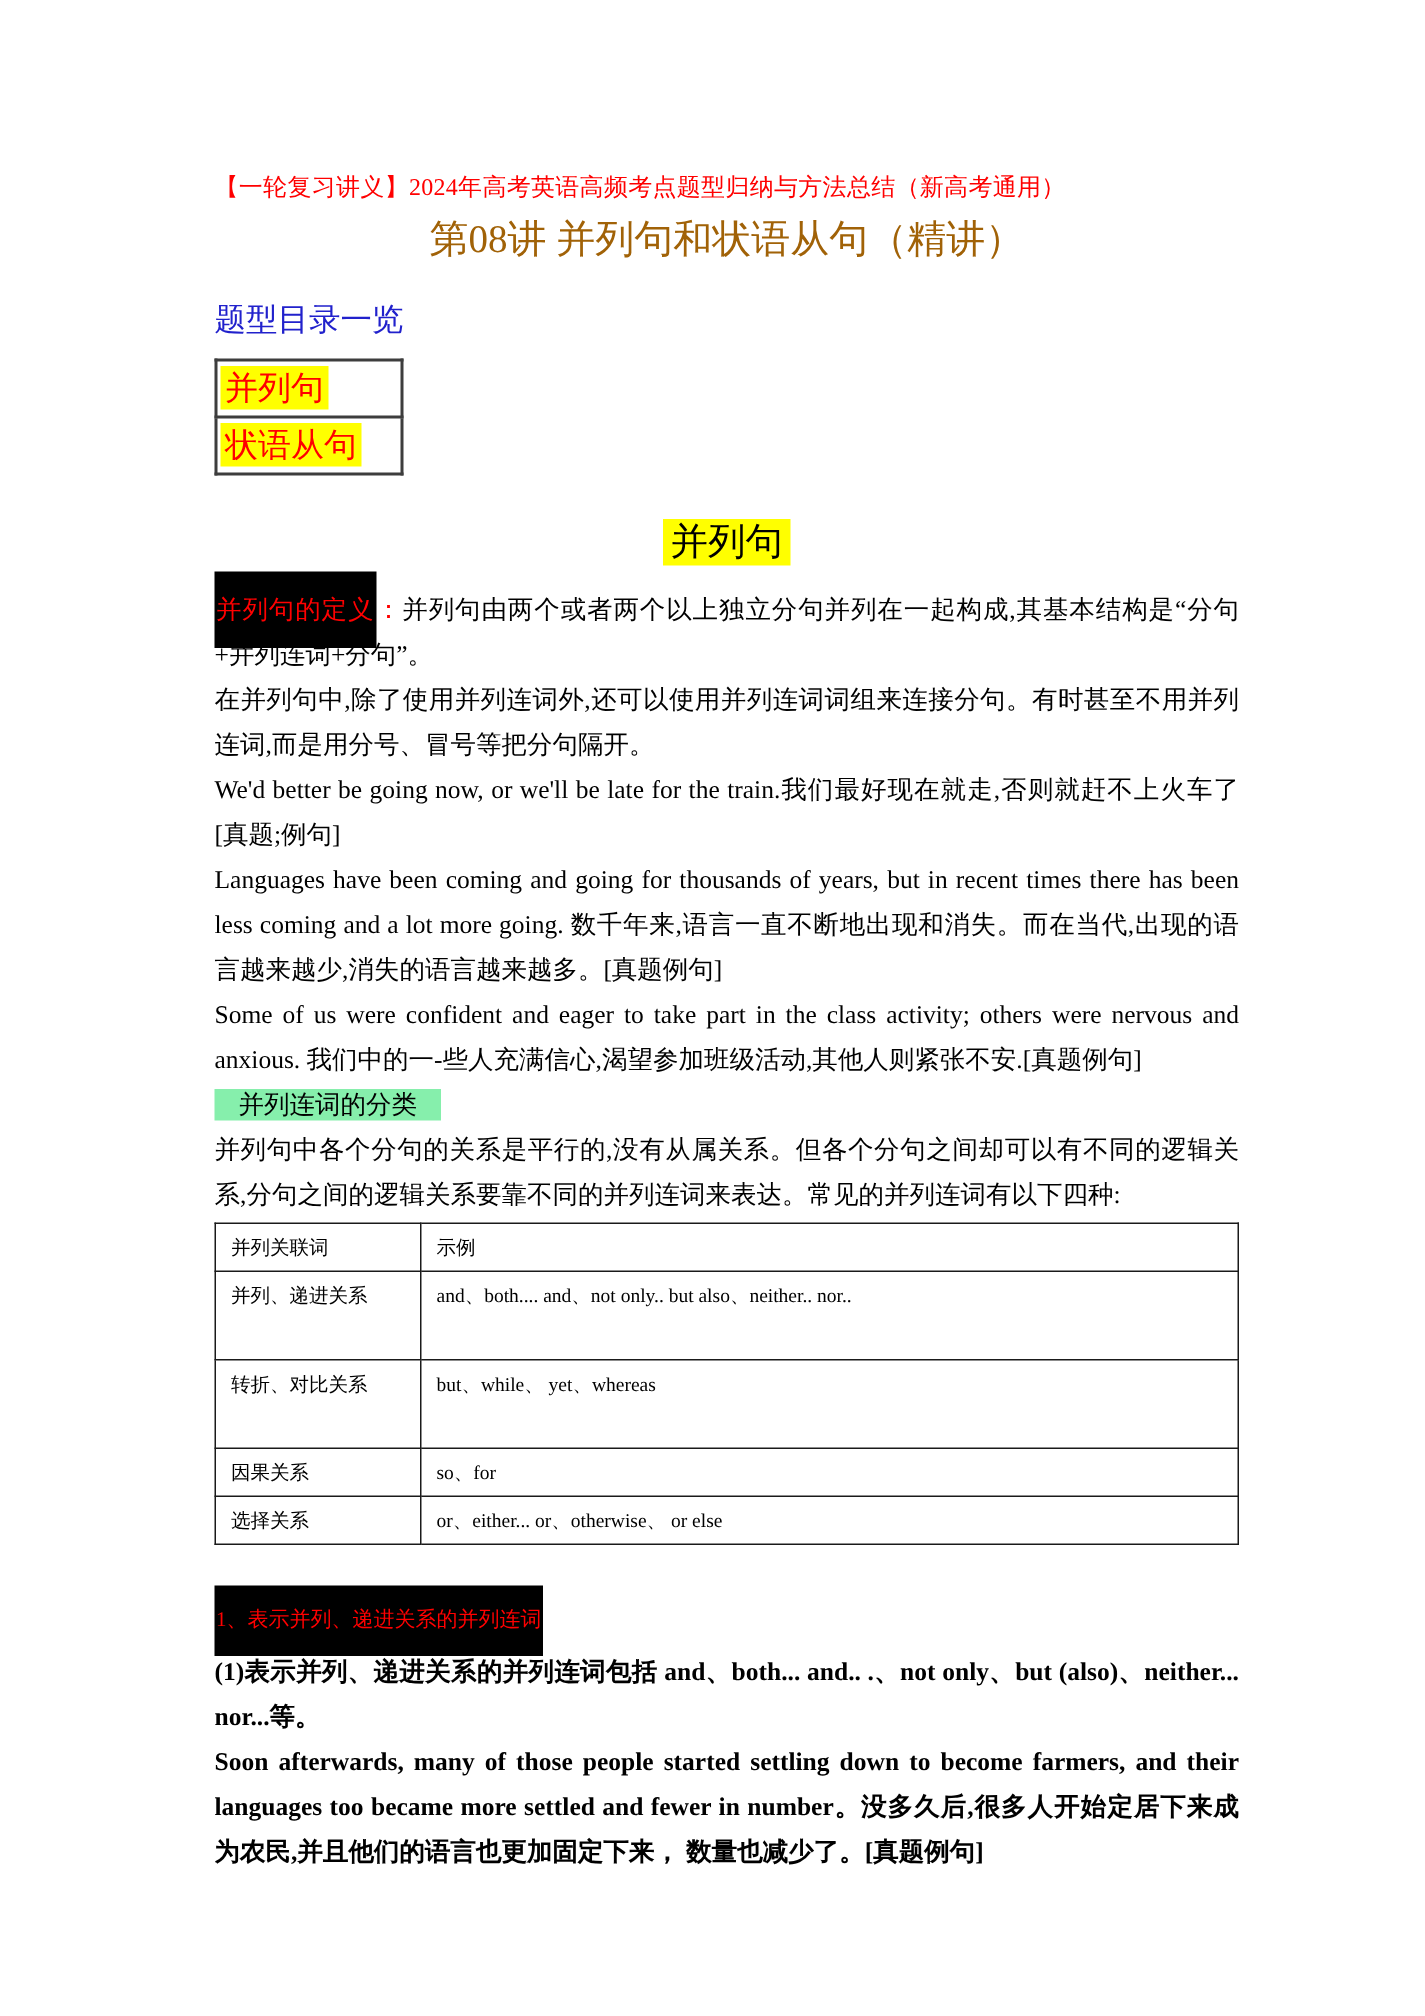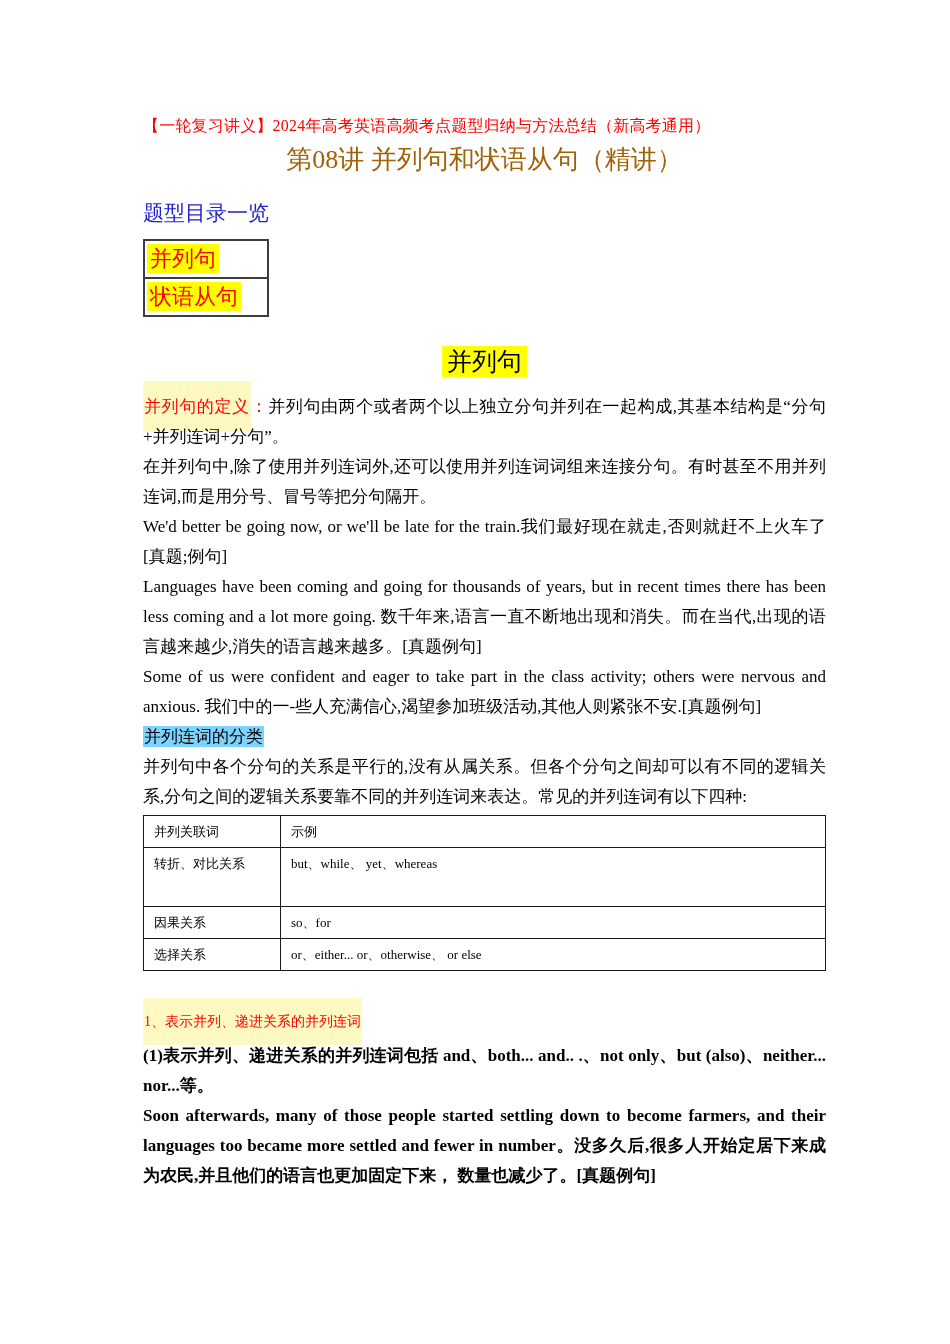--- a/index.html
+++ b/index.html
@@ -70,28 +70,28 @@
   }
   
   .body-text {
     margin-top: 10px;
     font-size: 17px;
     line-height: 30px;
     text-align: justify;
   }
   .body-text p { margin: 0; }
   .hl-cyan-red {
-    background: #fef9c3;
+    background: #000000;
     color: #ff0000;
     padding: 16px 1px;
   }
   .hl-cyan-black {
-    background: #7dd3fc;
+    background: #86efac;
     color: #000000;
-    padding: 1px 1px;
+    padding: 1px 16px;
   }
   .red-colon { color: #ff0000; }
   
   .conj-table {
     border-collapse: collapse;
     margin-top: 3px;
     width: 683px;
     table-layout: fixed;
   }
   .conj-table td {
@@ -157,20 +157,24 @@
     <colgroup>
         <col class="c1">
         <col class="c2">
       </colgroup>
     <tbody>
         <tr class="h1">
       <td>并列关联词</td>
       <td>示例</td>
     </tr>
     <tr class="h2">
+      <td class="jcell">并列、递进关系</td>
+      <td>and、both.... and、not only.. but also、neither.. nor..</td>
+    </tr>
+    <tr class="h2">
       <td class="jcell">转折、对比关系</td>
       <td>but、while、 yet、whereas</td>
     </tr>
     <tr class="h1">
       <td class="jcell">因果关系</td>
       <td>so、for</td>
     </tr>
     <tr class="h1">
       <td class="jcell">选择关系</td>
       <td>or、either... or、otherwise、 or else</td>

